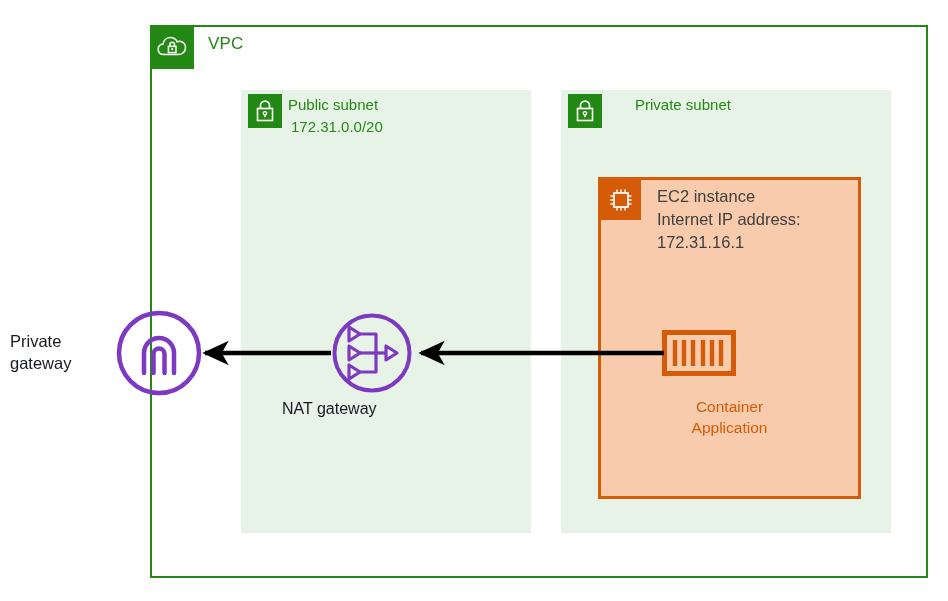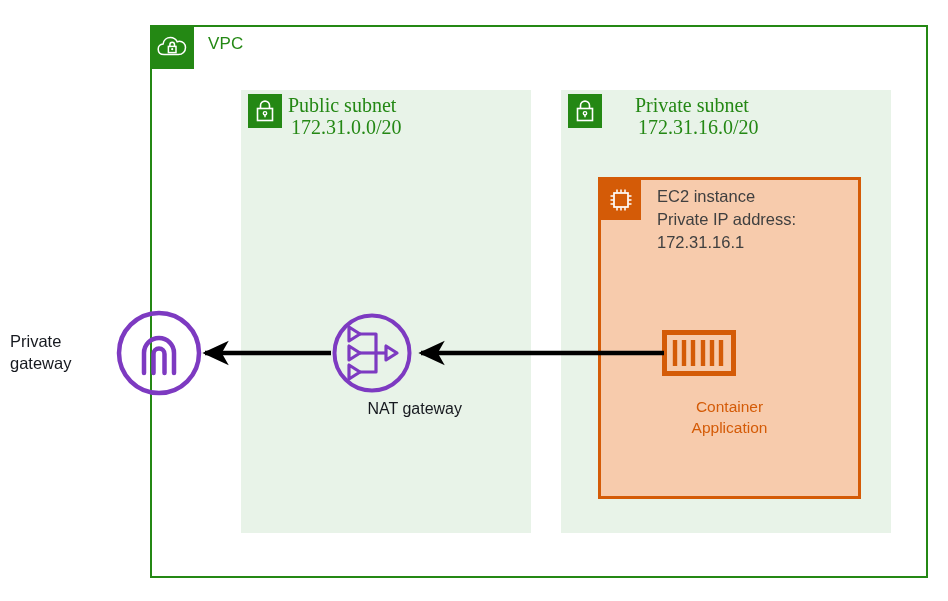--- a/index.html
+++ b/index.html
@@ -78,23 +78,22 @@
     display: flex;
     align-items: center;
     justify-content: center;
   }
   .subnet-icon-public { left: 248px; top: 94px; }
   .subnet-icon-private { left: 568px; top: 94px; }
 
   .subnet-text {
     position: absolute;
     color: #248814;
-    font-size: 20px;
+    font-size: 15px;
     line-height: 22px;
-    font-family: Liberation Serif, serif;
   }
   .subnet-text-public { left: 288px; top: 94px; }
   .subnet-text-private { left: 608px; top: 94px; margin-left: 27px; }
   .subnet-cidr { padding-left: 3px; }
 
   
   .ec2-box {
     position: absolute;
     left: 598px;
     top: 177px;
@@ -167,21 +166,21 @@
     left: 331px;
     top: 312px;
     width: 82px;
     height: 82px;
   }
   .nat-label {
     position: absolute;
     left: 282px;
     top: 400px;
     width: 180px;
-    text-align: right;
+    text-align: left;
     color: #16191f;
     font-size: 16px;
   }
 
   
   .arrow-svg {
     position: absolute;
     left: 0; top: 0;
     width: 948px;
     height: 601px;
@@ -225,21 +224,20 @@
   <div class="subnet-icon subnet-icon-private">
     <svg width="22" height="24" viewBox="0 0 22 24">
       <rect x="3.5" y="9.5" width="15" height="12" fill="none" stroke="#ffffff" stroke-width="1.6"></rect>
       <path d="M6.5 9.5 L6.5 6.6 A4.5 4.5 0 0 1 15.5 6.6 L15.5 9.5" fill="none" stroke="#ffffff" stroke-width="1.6"></path>
       <circle cx="11" cy="14.3" r="1.7" fill="none" stroke="#ffffff" stroke-width="1.4"></circle>
       <line x1="11" y1="15.4" x2="11" y2="18.2" stroke="#ffffff" stroke-width="1.4"></line>
     </svg>
   </div>
   <div class="subnet-text subnet-text-private">
     <div>Private subnet</div>
-    <div class="subnet-cidr">172.31.16.0/20</div>
   </div>
 
   <div class="ec2-box"></div>
   <div class="ec2-icon">
     <svg width="28" height="28" viewBox="0 0 28 28">
       <rect x="7" y="7" width="14" height="14" fill="none" stroke="#ffffff" stroke-width="1.7"></rect>
       <g stroke="#ffffff" stroke-width="1.5">
         <line x1="10" y1="3.5" x2="10" y2="6.6"></line>
         <line x1="14" y1="3.5" x2="14" y2="6.6"></line>
         <line x1="18" y1="3.5" x2="18" y2="6.6"></line>
@@ -250,21 +248,21 @@
         <line x1="3.5" y1="14" x2="6.6" y2="14"></line>
         <line x1="3.5" y1="18" x2="6.6" y2="18"></line>
         <line x1="21.4" y1="10" x2="24.5" y2="10"></line>
         <line x1="21.4" y1="14" x2="24.5" y2="14"></line>
         <line x1="21.4" y1="18" x2="24.5" y2="18"></line>
       </g>
     </svg>
   </div>
   <div class="ec2-text">
     <div>EC2 instance</div>
-    <div>Private IP address:</div>
+    <div>Internet IP address:</div>
     <div>172.31.16.1</div>
   </div>
 
   <div class="app-container-icon">
     <svg width="74" height="46" viewBox="0 0 74 46">
       <rect x="2.5" y="2.5" width="69" height="41" fill="none" stroke="#d45b07" stroke-width="5"></rect>
       <g stroke="#d45b07" stroke-width="4.4">
         <line x1="13" y1="10" x2="13" y2="36"></line>
         <line x1="22" y1="10" x2="22" y2="36"></line>
         <line x1="31" y1="10" x2="31" y2="36"></line>

